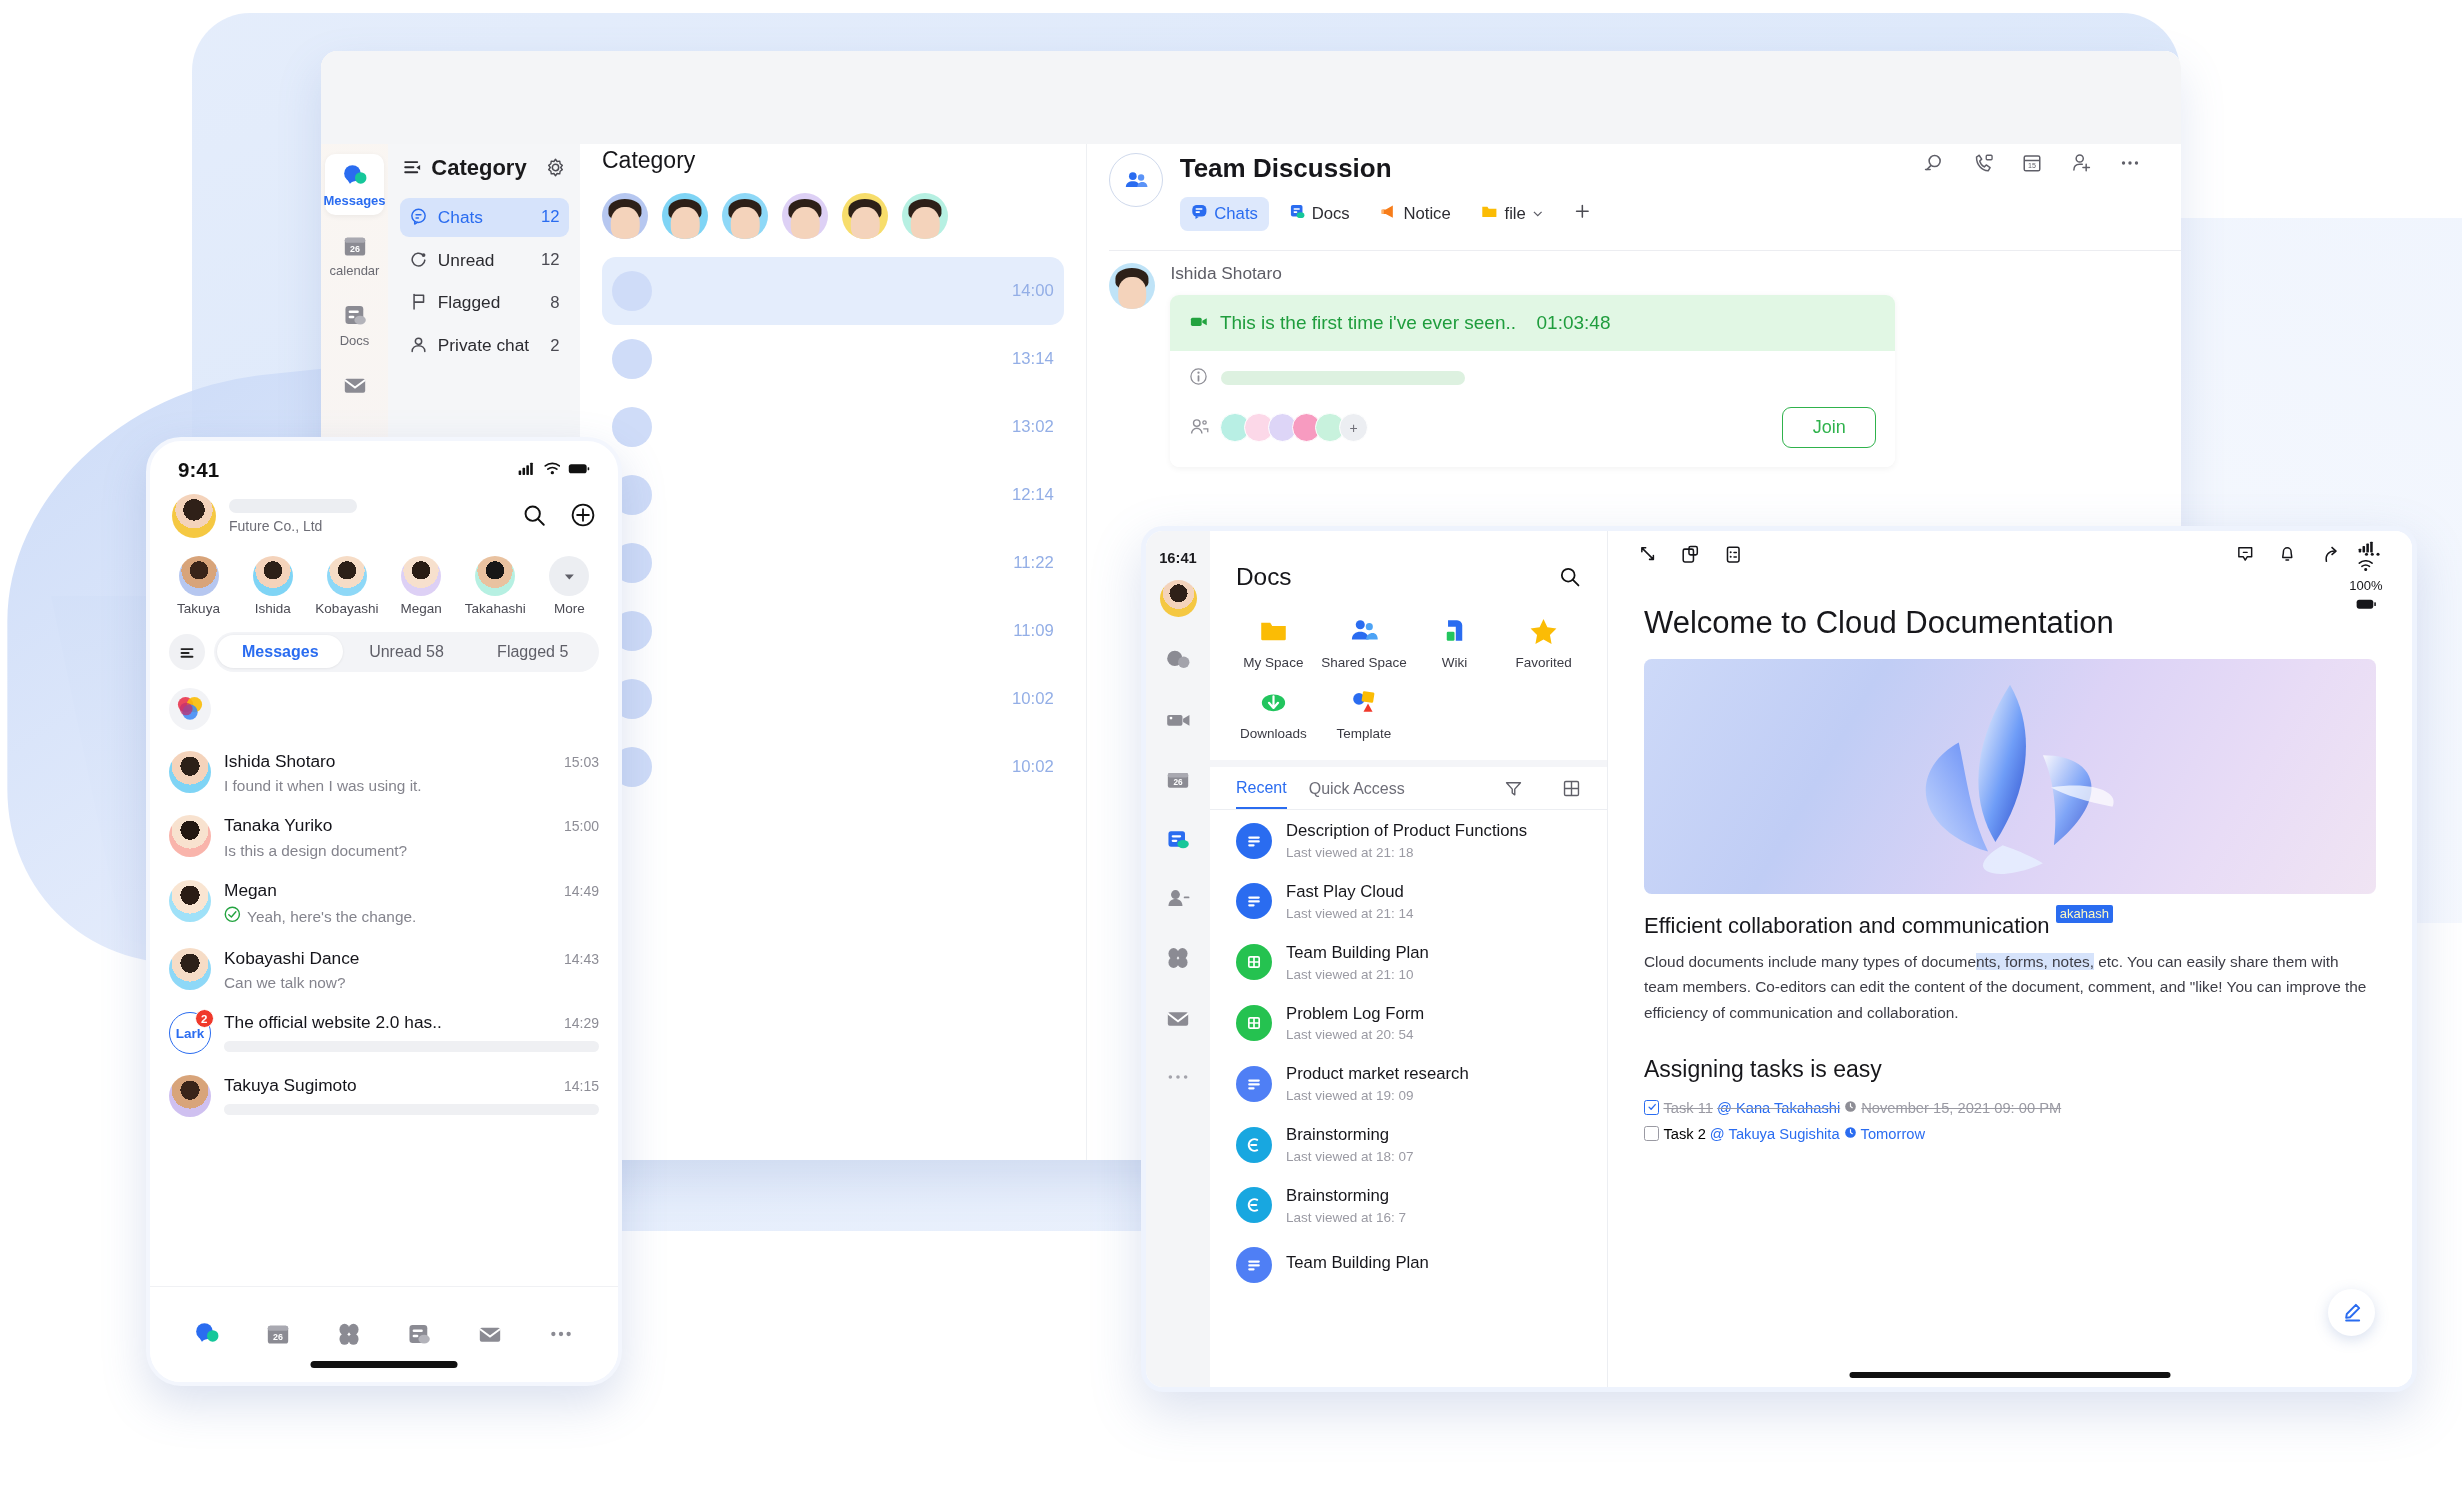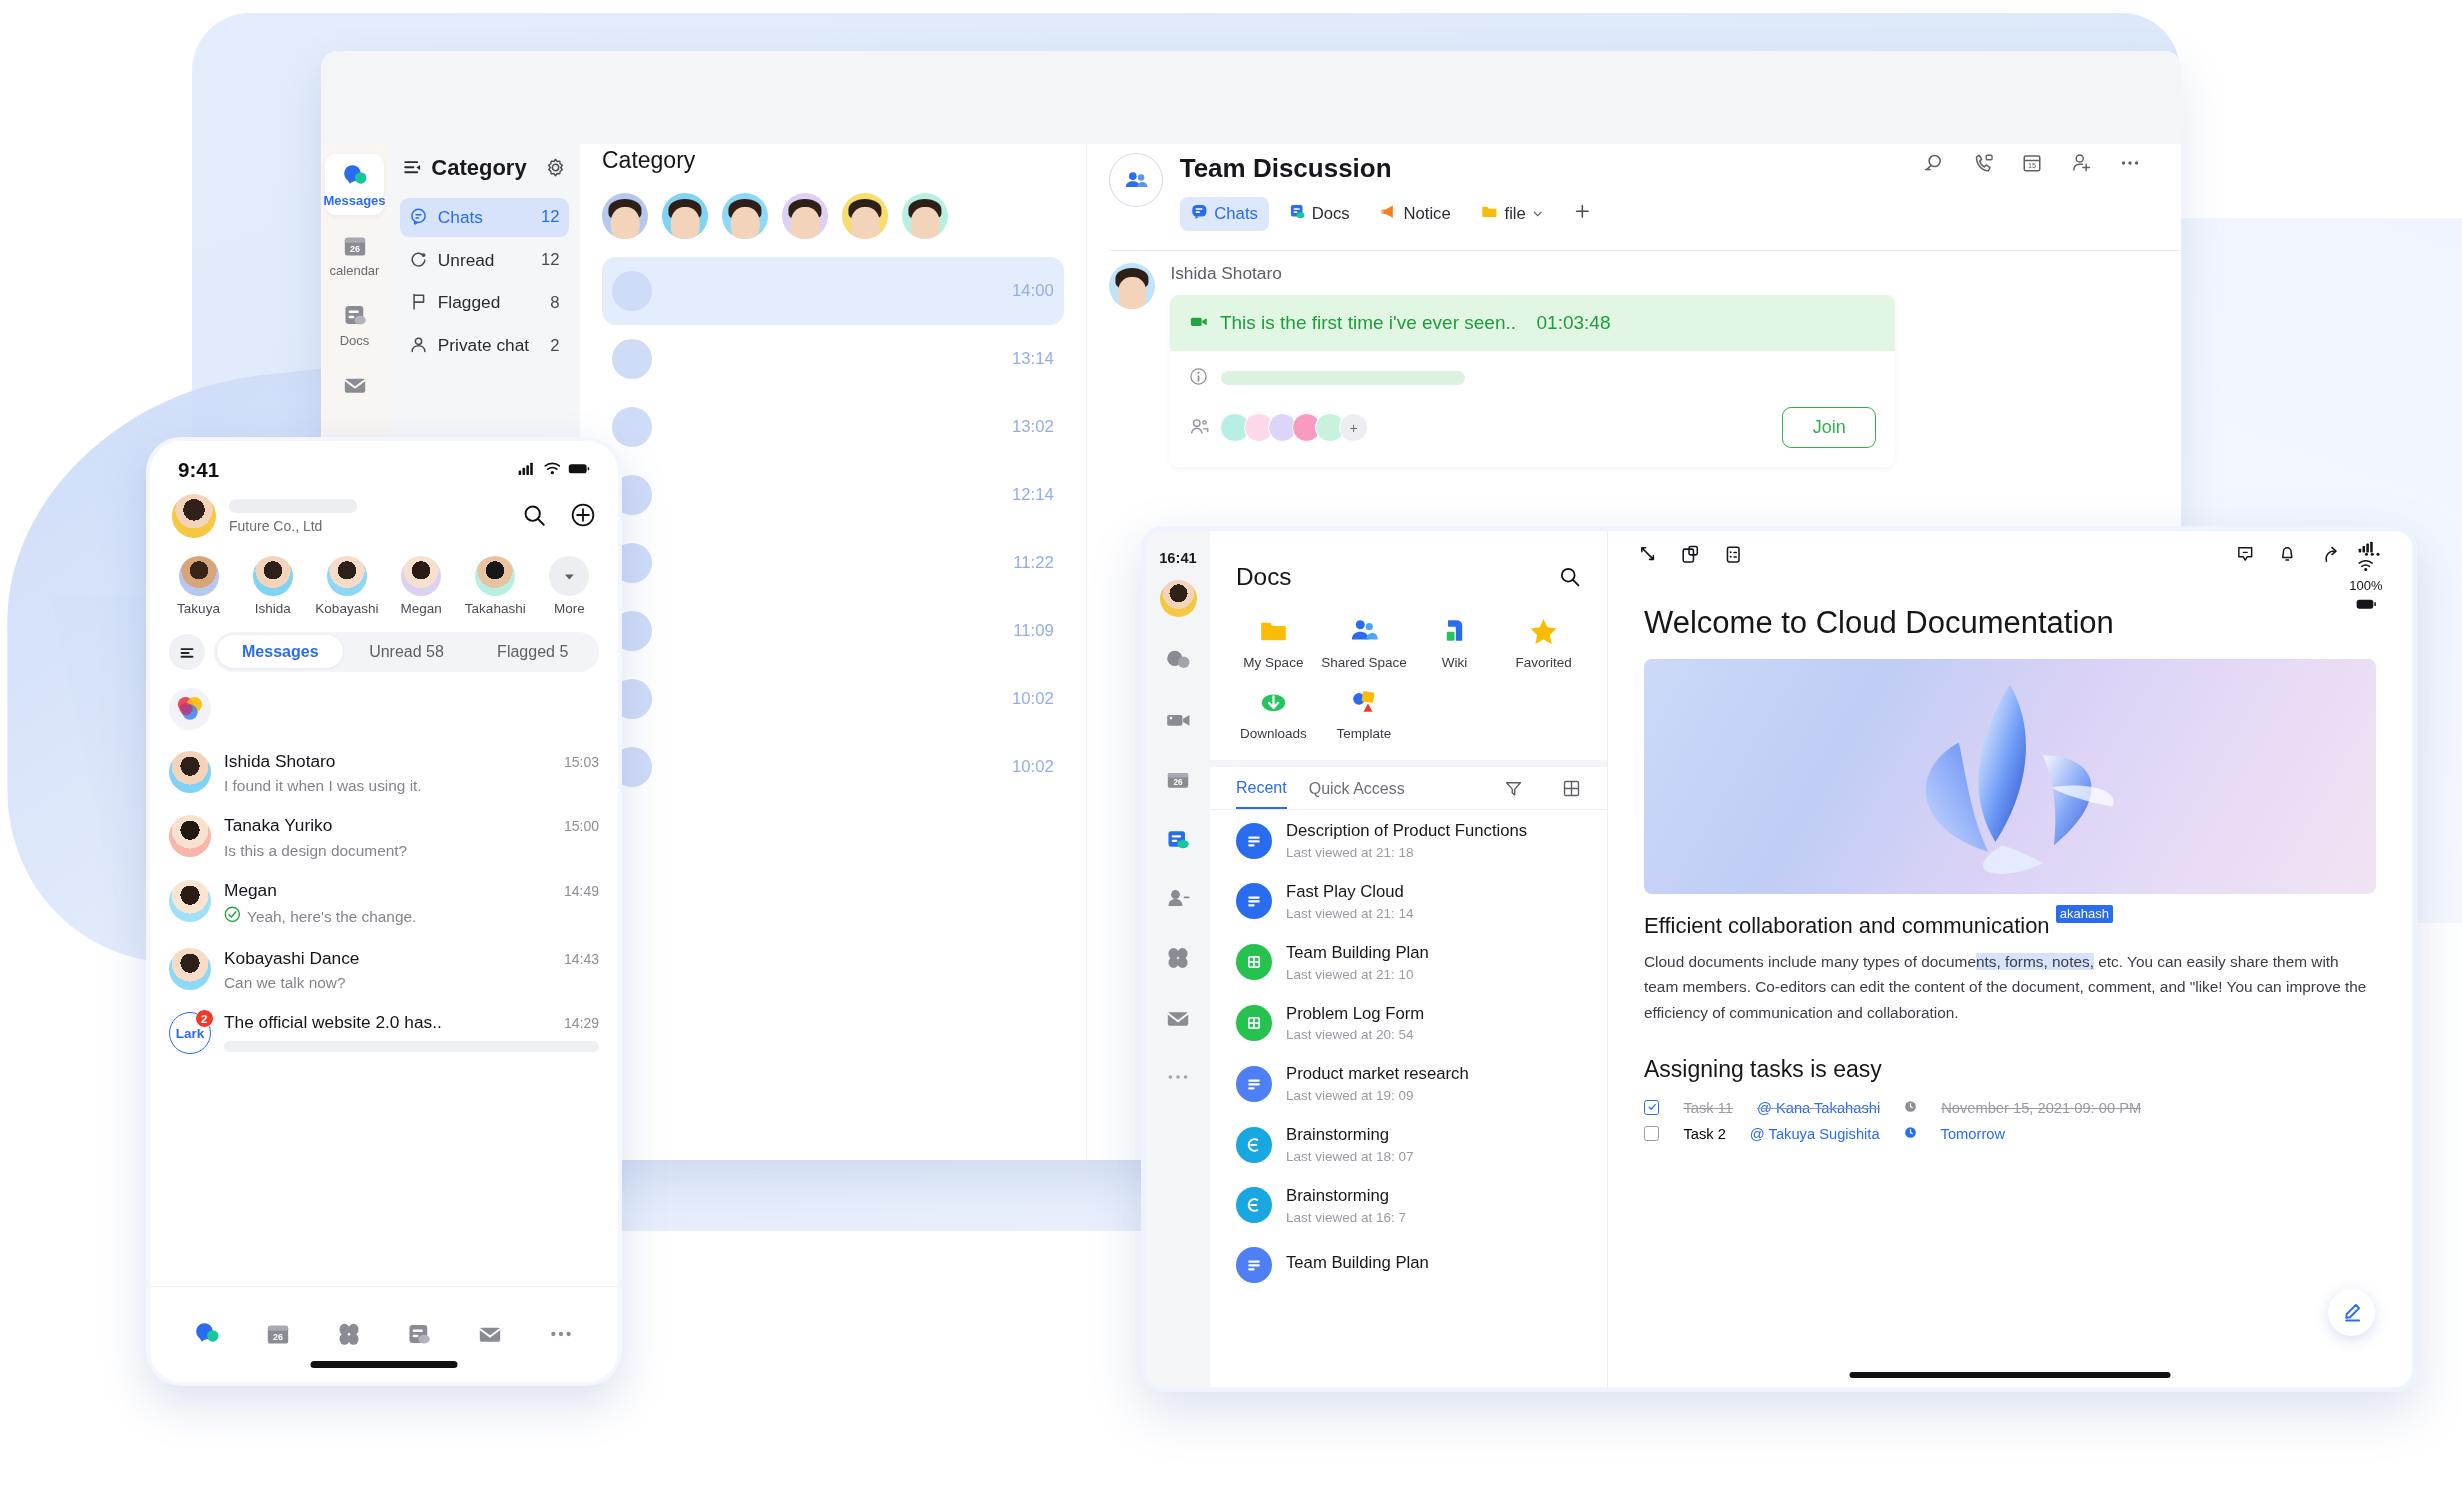--- a/index.html
+++ b/index.html
@@ -248,21 +248,21 @@
   .tb-doctitle { font-size: 31px; font-weight:500; color:#17171b; padding: 38px 36px 18px; }
   .tb-hero { margin: 0 36px; height: 235px; border-radius: 7.7px;
              background: linear-gradient(120deg,#cdd9f8 0%, #c0cdf5 28%, #dcd3f6 55%, #e8dcf6 78%, #f0e4f3 100%);
              position:relative; overflow:hidden; }
   .tb-h2 { font-size: 22px; font-weight:500; color:#17171b; padding: 19px 36px 10.3px; position:relative; }
   .tb-sel { background:#2a6cf0; color:#fef9c3; font-size:13px; padding:1.3px 3.8px; border-radius:2px;
             position:absolute; top: 11.5px; margin-left: 6.4px; }
   .tb-para { font-size:15.4px; line-height:1.65; color:#3d3d46; padding: 0 36px; max-width: 795px; }
   .tb-para .hl { background:#d6e3fb; }
   .tb-h3 { font-size: 23px; font-weight:500; color:#17171b; padding: 31px 36px 11.5px; }
-  .tb-task { display:flex; align-items:center; gap: 24px; padding: 5.1px 36px; font-size:14.7px; }
+  .tb-task { display:flex; align-items:center; gap: 4px; padding: 5.1px 36px; font-size:14.7px; }
   .tb-cb { width: 15.4px; height: 15.4px; border:1.3px solid #9a9aa3; border-radius:2.6px; flex:0 0 15.4px;
            display:flex; align-items:center; justify-content:center; }
   .tb-cb.checked { border-color:#2a6cf0; }
   .tb-task.done { color:#9a9aa3; text-decoration: line-through; }
   .tb-task .men { color:#2a6cf0; }
   .tb-edit { position:absolute; right: 37px; bottom: 51px; width:47px; height:47px; border-radius:50%;
              background:#fff; box-shadow:0 3.8px 14px rgba(100,130,190,.25);
              display:flex; align-items:center; justify-content:center; cursor:pointer; }
   .tb-homebar { position:absolute; left: 50%; transform: translateX(-50%); bottom: 9px;
                 width: 321px; height: 6.4px; border-radius: 3.2px; background:#111; }
@@ -791,20 +791,30 @@
     </span>
     <span class="body">
       <span class="hdr">
           <span class="nm">The official website 2.0 has..</span>
           <span class="tm">14:29</span>
         </span>
       <span class="pvbar" style="display:block"></span>
     </span>
   </div>
 
+  <div class="ph-chat">
+    <span class="cav2" style="background:radial-gradient(circle at 50% 36%,#3a2418 0 28%,#d8a47a 28% 54%,#cfc0f0 54% 100%)"></span>
+    <span class="body">
+      <span class="hdr">
+          <span class="nm">Takuya Sugimoto</span>
+          <span class="tm">14:15</span>
+        </span>
+      <span class="pvbar" style="display:block"></span>
+    </span>
+  </div>
 
   <div class="ph-nav">
     <span>
       <svg viewBox="0 0 44 44" width="28" height="28">
           <circle cx="18" cy="18" r="13" fill="#2a6cf0"></circle>
           <path d="M10 28 L14 34 L20 29 Z" fill="#2a6cf0"></path>
           <circle cx="31" cy="25" r="9" fill="#16c79a"></circle>
         </svg>
     </span>
     <span>

